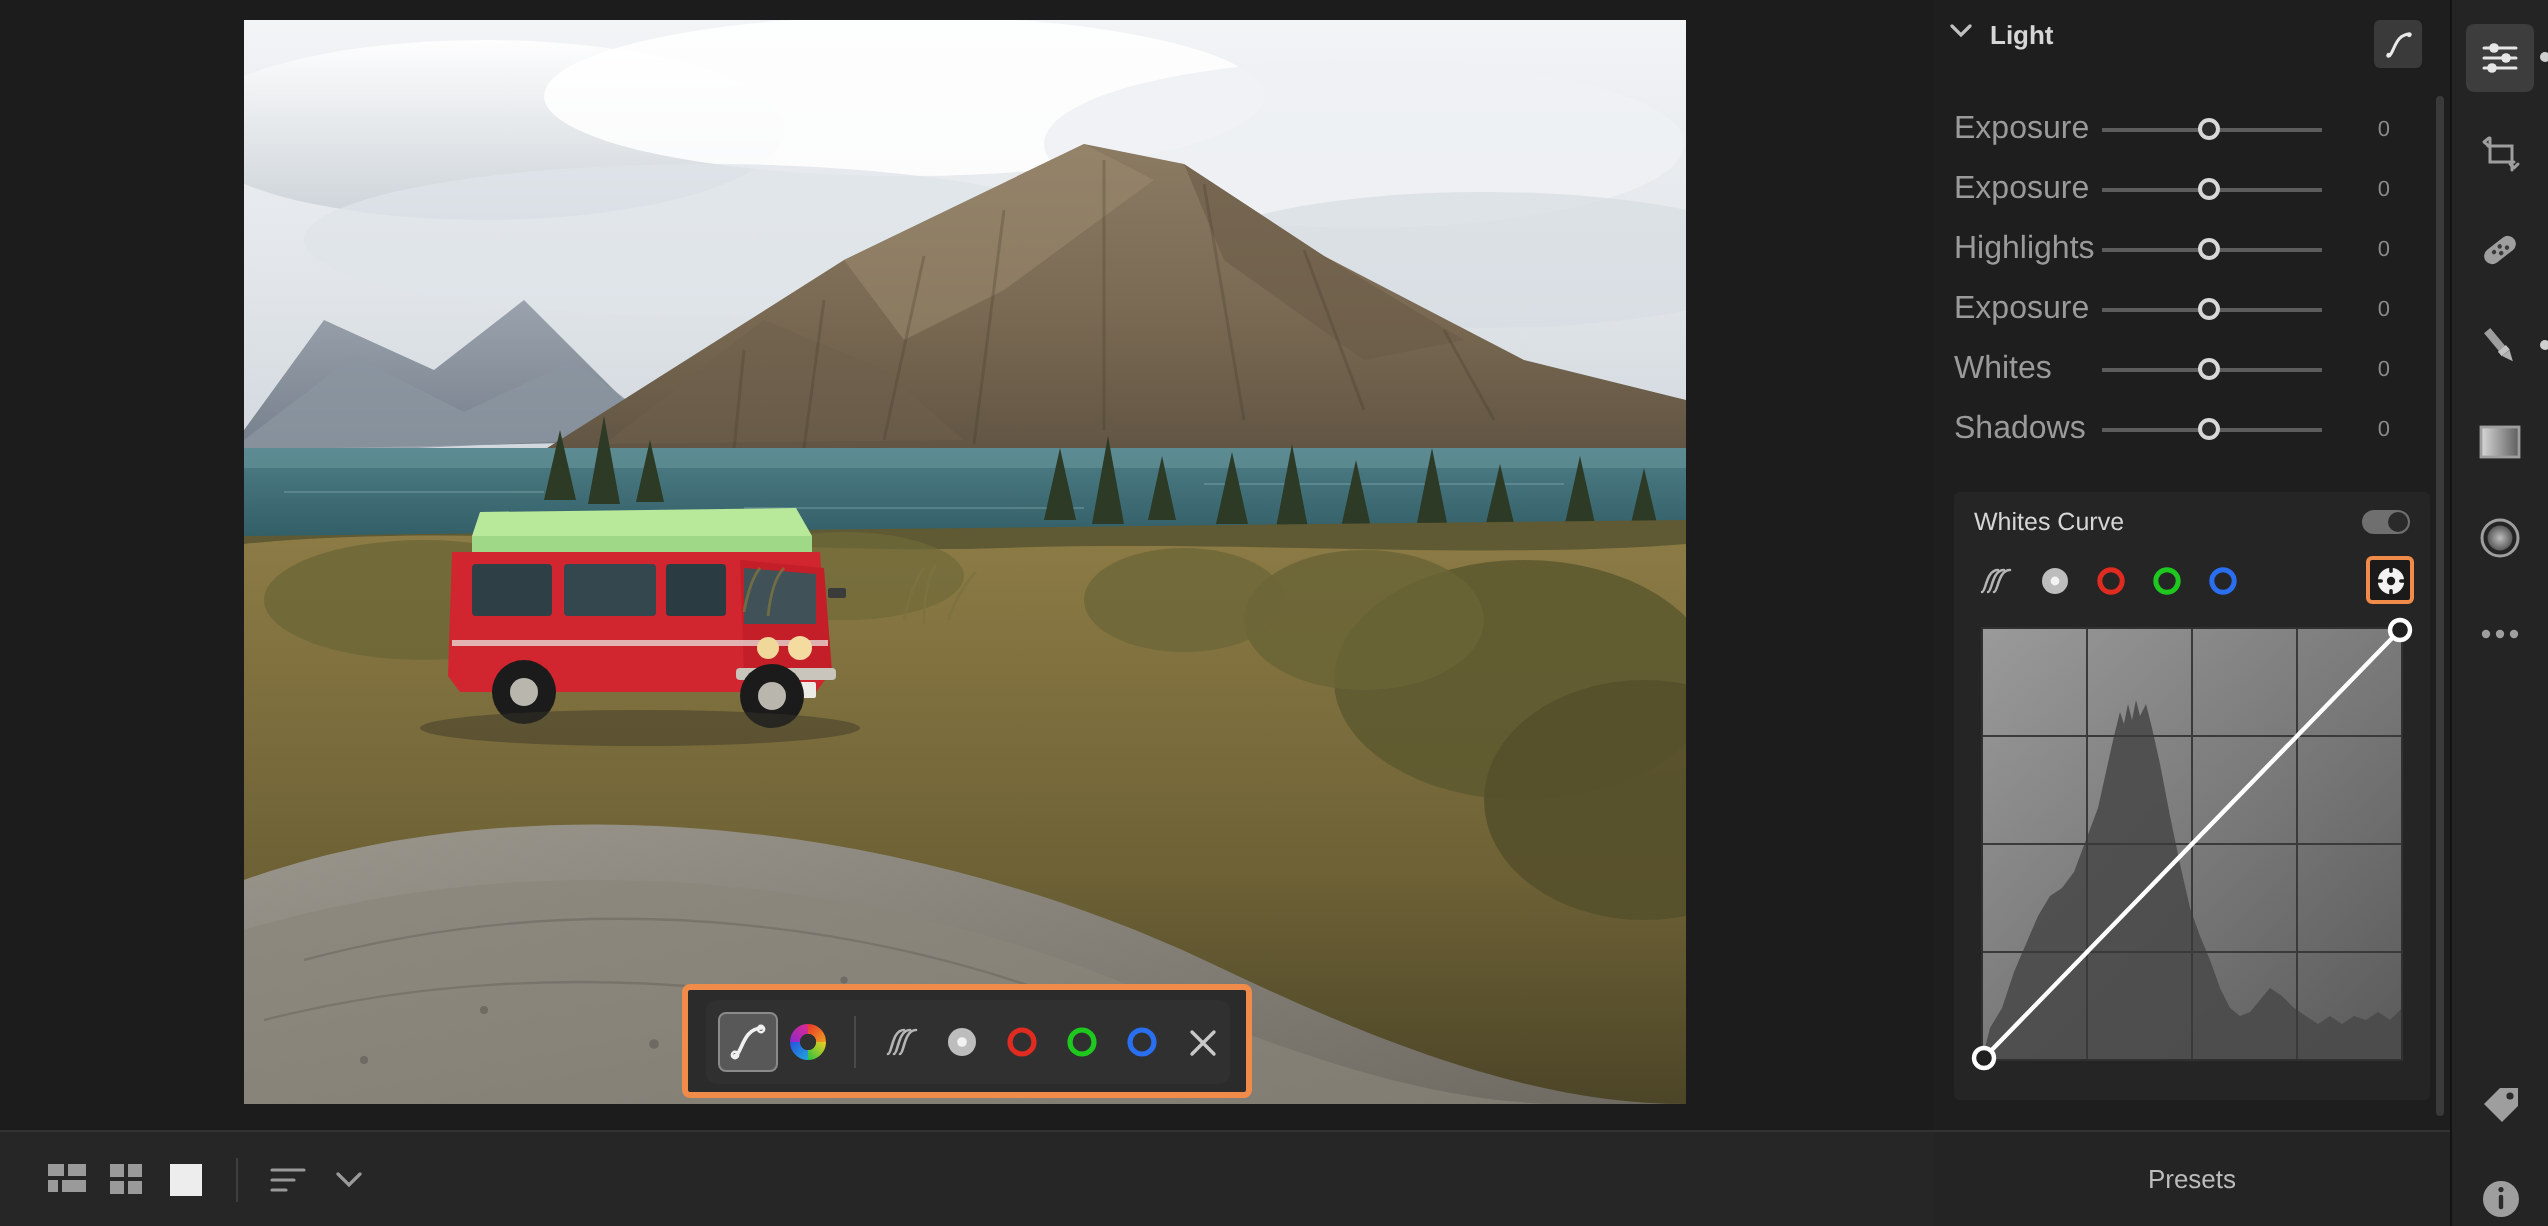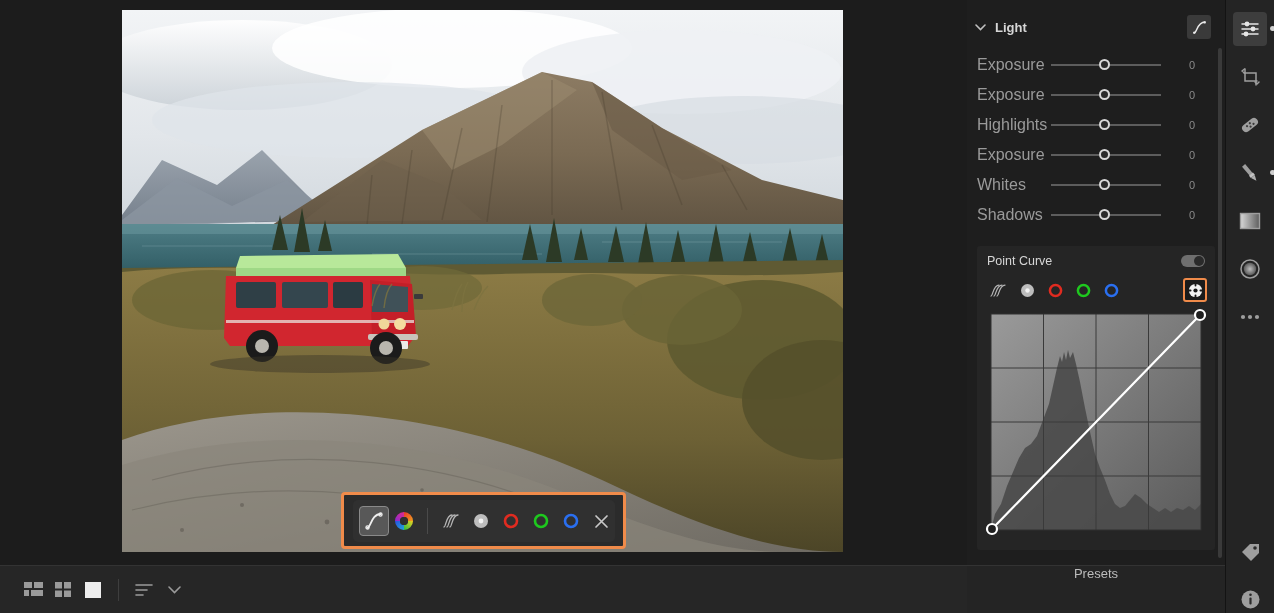--- a/index.html
+++ b/index.html
@@ -57,21 +57,21 @@
     position: absolute; left: 967px; top: 0; width: 258px; height: 613px;
     background: #1e1e1e;
   }
   .panel-scroll { position: absolute; left: 0; top: 0; width: 258px; height: 560px; overflow: hidden; }
   .scrollbar {
     position: absolute; right: 3px; top: 48px; width: 4px; height: 510px;
     background: #3a3a3a; border-radius: 2px;
   }
 
   .section-head {
-    display: flex; align-items: center; height: 34px;
+    display: flex; align-items: flex-start; height: 34px;
     padding: 0 14px 0 8px; margin-top: 10px;
   }
   .chev { width: 14px; color: #b4b4b4; font-size: 11px; margin-right: 6px; }
   .section-title { color: #d6d6d6; font-size: 13px; font-weight: bold; flex: 1; }
   .curve-mini-btn {
     width: 24px; height: 24px; border-radius: 3px; background: #3a3a3a;
     display: flex; align-items: center; justify-content: center; cursor: pointer;
   }
 
   .sliders { padding: 6px 14px 10px 10px; }
@@ -113,21 +113,21 @@
     display: flex; align-items: center; justify-content: center; cursor: pointer;
     background: #1a1a1a;
   }
   .curve-box {
     position: relative; width: 222px; height: 228px; margin: 4px auto 0 auto;
   }
 
   .presets-bar {
     position: absolute; left: 0; top: 565px; width: 258px; height: 48px;
     background: #242424; border-top: 1px solid #333;
-    display: flex; align-items: flex-start; justify-content: center; cursor: pointer;
+    display: flex; align-items: center; justify-content: center; cursor: pointer;
   }
   .presets-bar span { color: #bcbcbc; font-size: 13px; }
 
   
   .rail {
     position: absolute; left: 1225px; top: 0; width: 49px; height: 613px;
     background: #242424; border-left: 1px solid #131313;
   }
   .rail-btn {
     position: relative; width: 34px; height: 34px; margin: 0 auto;
@@ -500,21 +500,21 @@
           <span class="slider-track-wrap">
             <span class="slider-track"></span>
             <span class="slider-knob"></span>
           </span>
           <span class="slider-value">0</span>
         </div>
       </div>
 
       <div class="curve-card">
         <div class="curve-head">
-          <span class="curve-head-title">Point Curve</span>
+          <span class="curve-head-title">Whites Curve</span>
           <span class="toggle">
               <span class="knob"></span>
             </span>
         </div>
 
         <div class="chan-row">
           <span class="chan-btn">
             <svg width="20" height="17" viewBox="0 0 20 17">
               <g stroke="#b5b5b5" stroke-width="1.25" fill="none" stroke-linecap="round">
                 <path d="M2,14 C4,14 4,3 10,3"></path>

